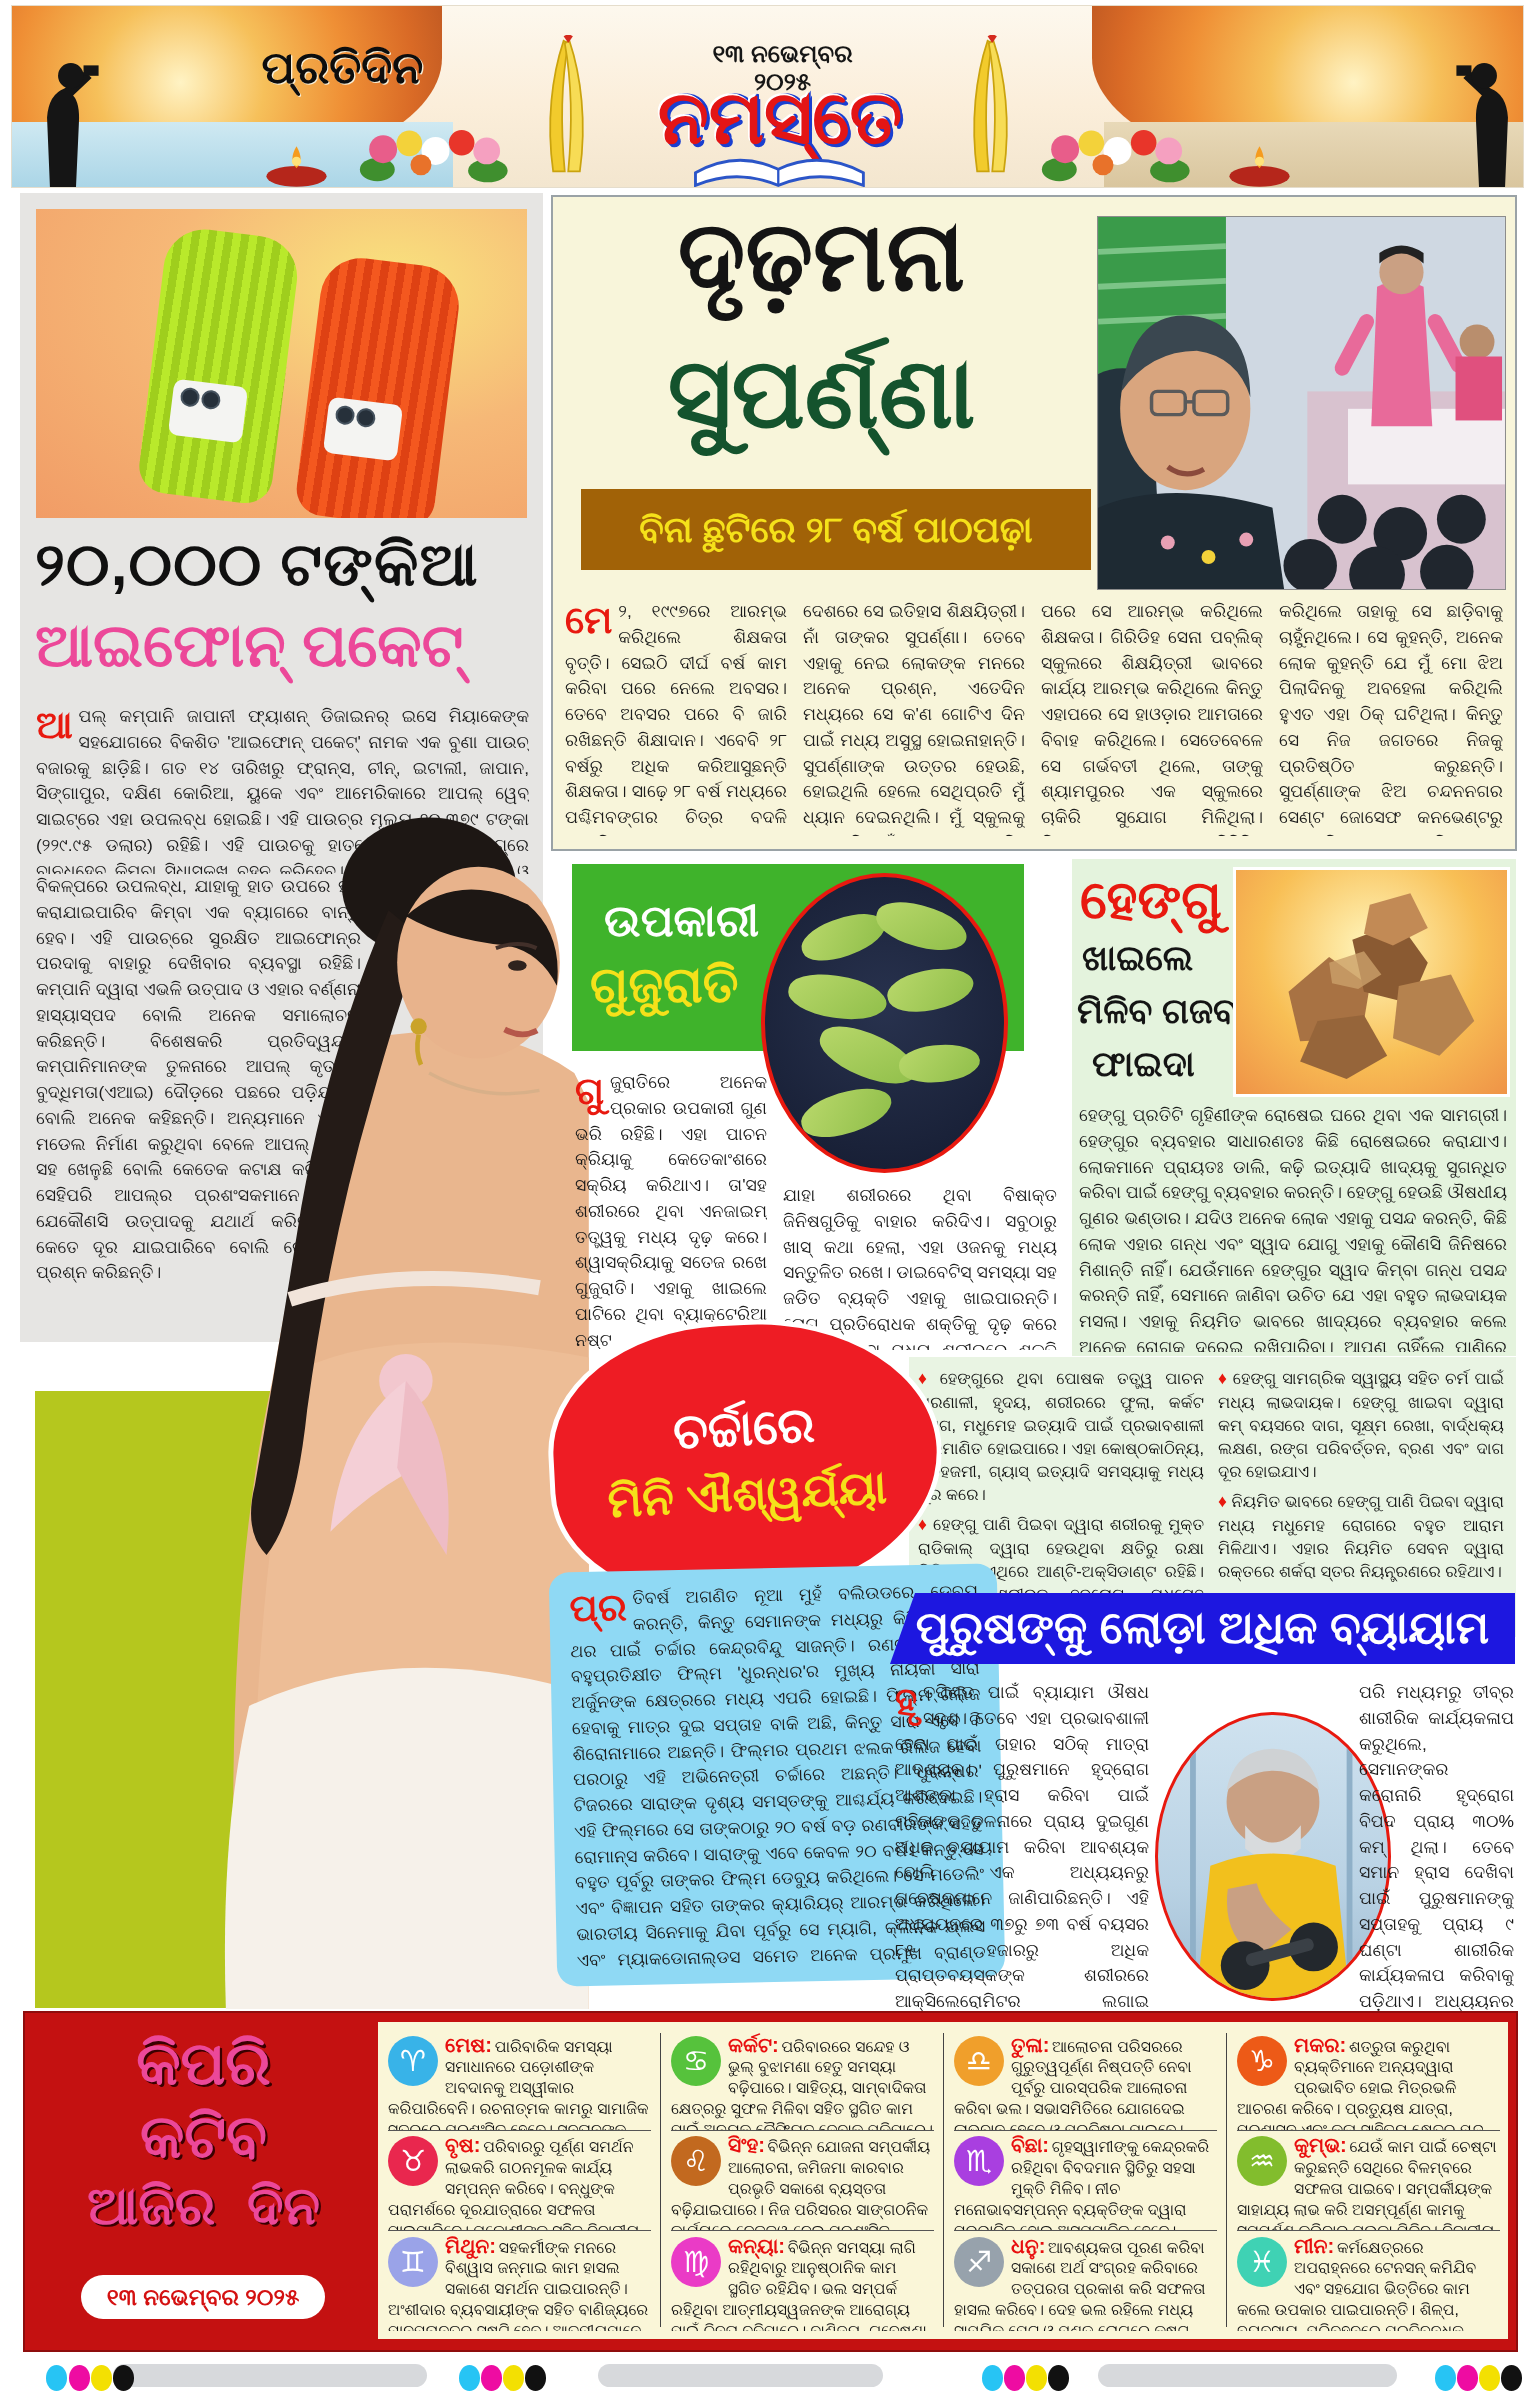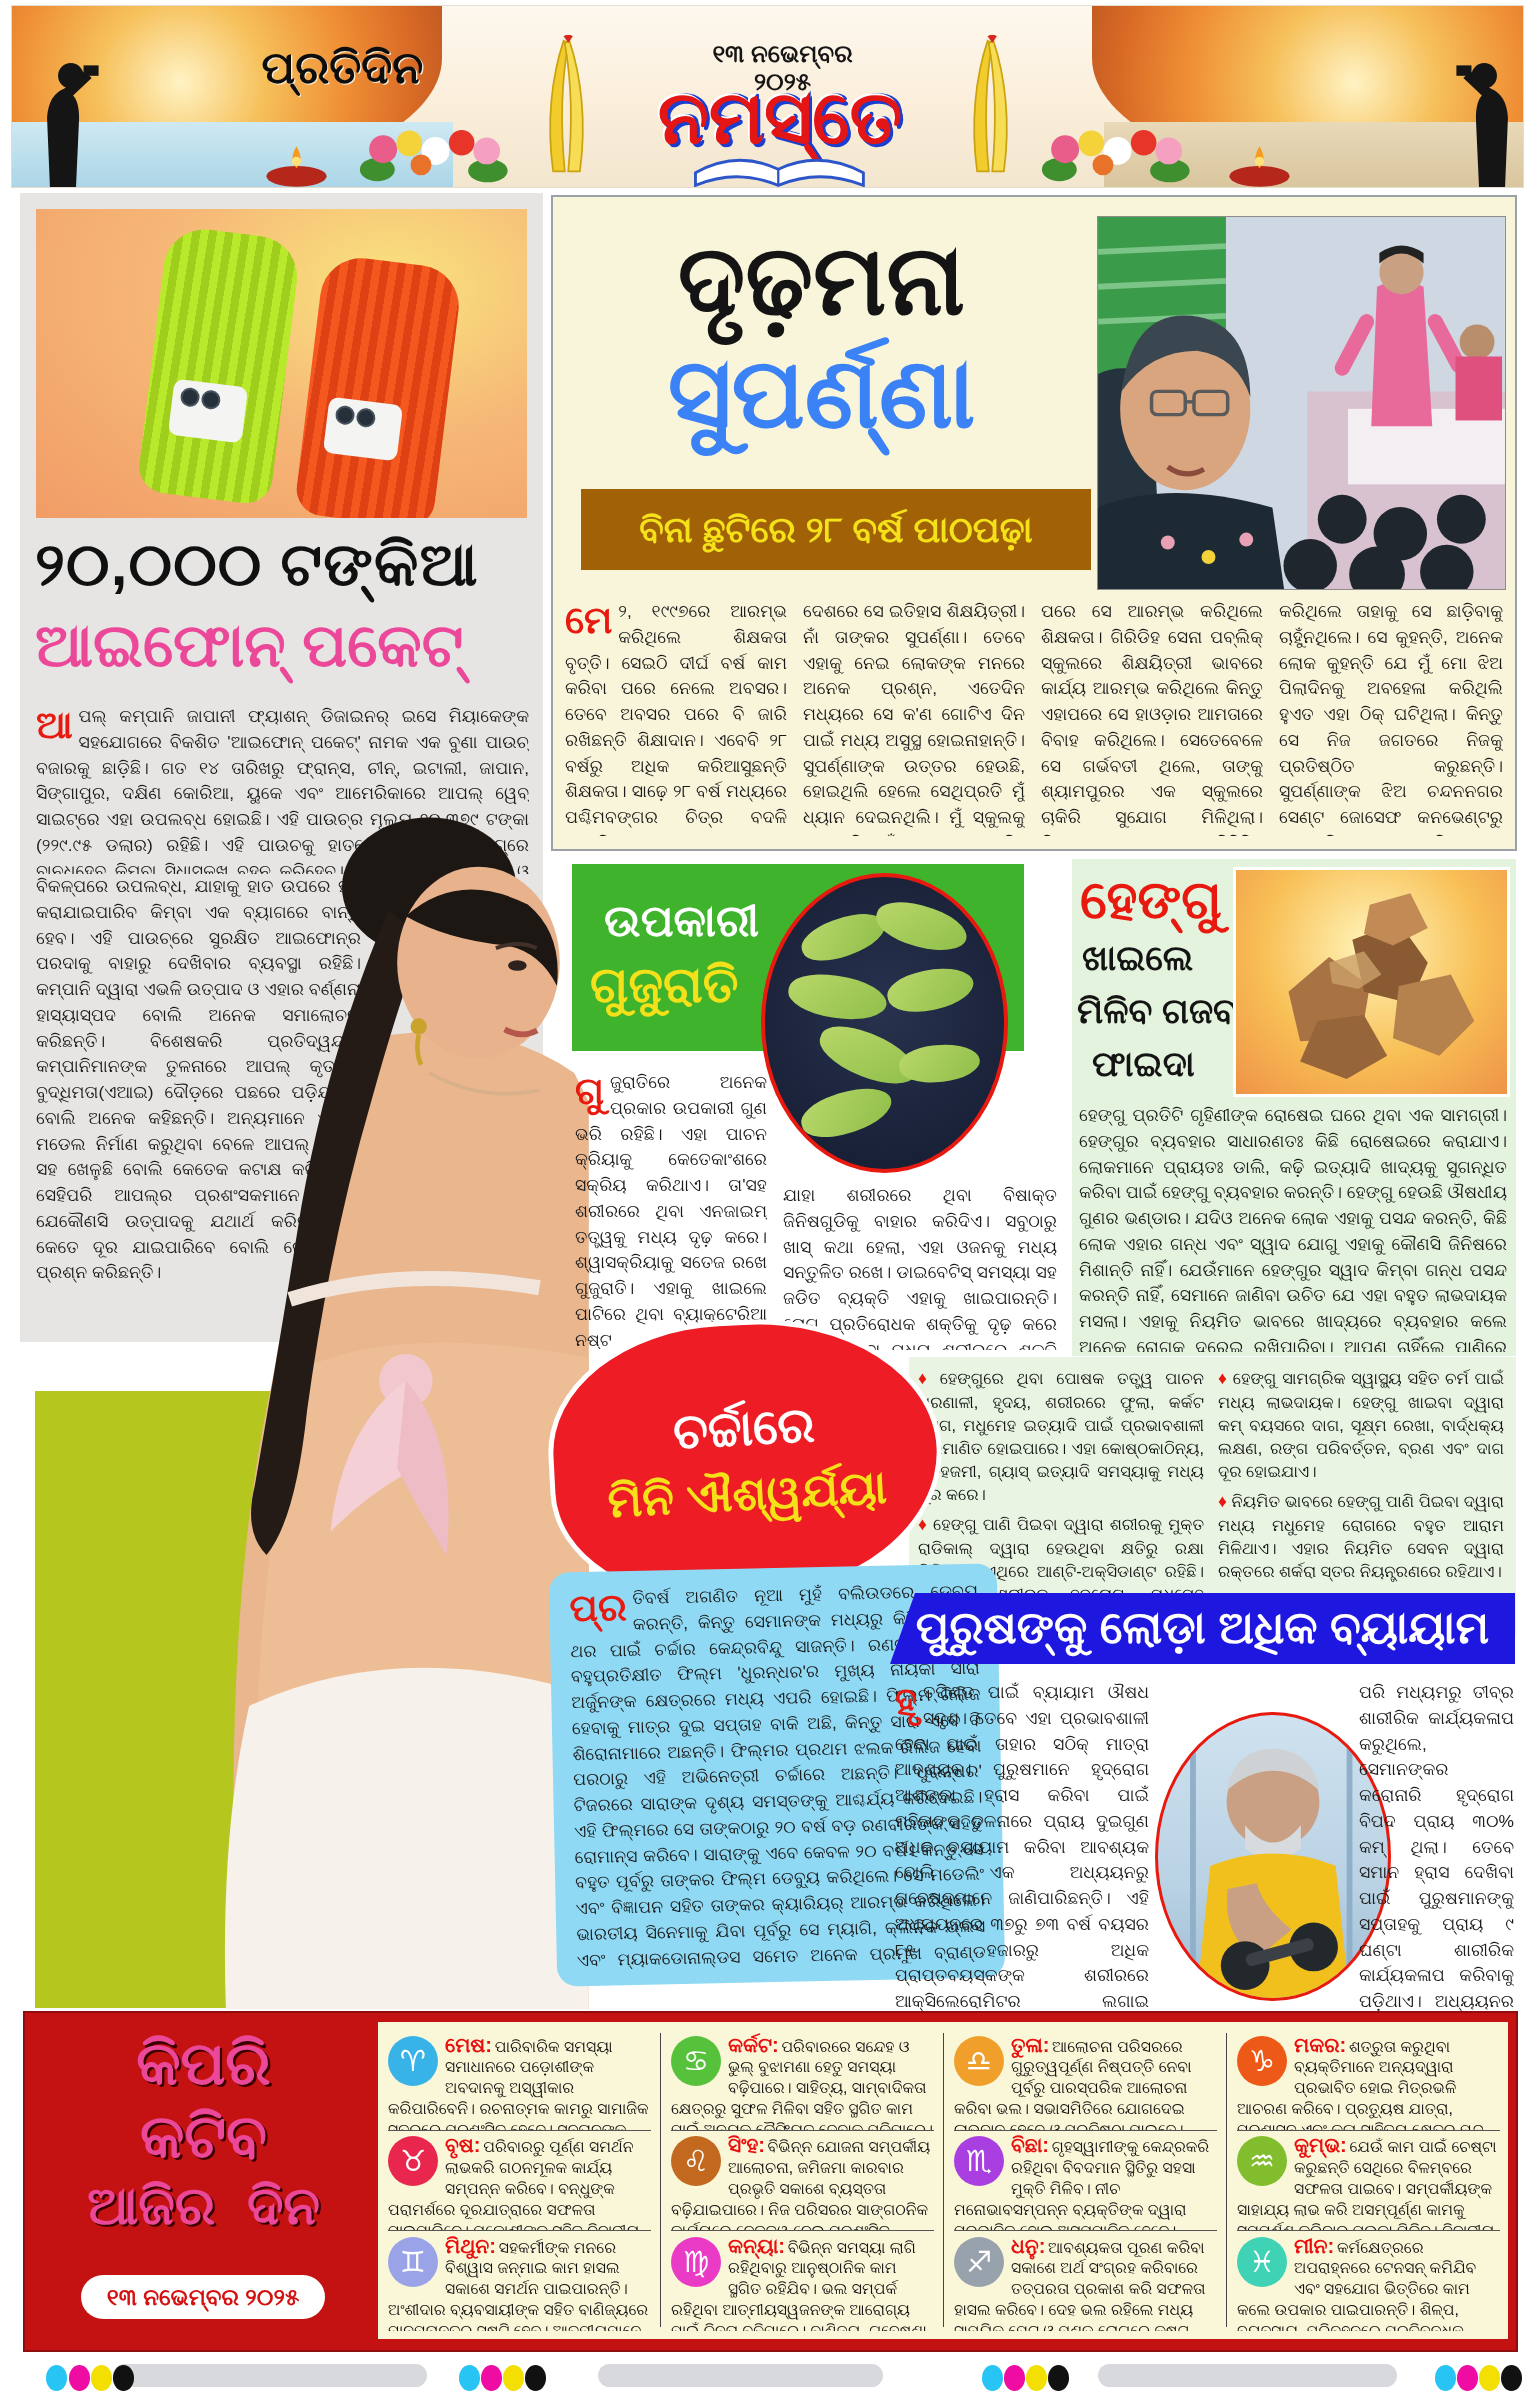--- a/index.html
+++ b/index.html
@@ -40,22 +40,22 @@
   .dropcap{float:left;color:#e8190f;font-size:38px;line-height:.9;font-weight:bold;padding:3.5px 5.8px 0 0;}
   #iph-b1{left:36px;top:704px;width:493px;height:170px;overflow:hidden;}
   #iph-b2{left:36px;top:874px;width:325px;height:465px;overflow:hidden;}
 
   
   #lime{left:35px;top:1391px;width:439px;height:617px;background:#b5c71e;}
   #model{left:156px;top:800px;width:433px;height:1209px;}
 
   
   #sup-box{left:551px;top:195px;width:962px;height:652px;background:#f8f5da;border:2.3px solid #9aa2a6;}
-  #sup-h1{left:566px;top:224px;width:511px;text-align:center;font-size:98px;font-weight:bold;color:#141414;}
-  #sup-h2{left:566px;top:337px;width:511px;text-align:center;font-size:98px;font-weight:bold;color:#3b82f6;}
+  #sup-h1{left:566px;top:200px;width:511px;text-align:center;font-size:98px;font-weight:bold;color:#141414;}
+  #sup-h2{left:566px;top:337px;width:511px;text-align:center;font-size:98px;font-weight:bold;color:#14532d;}
   #sup-strap{left:581px;top:489px;width:510px;height:81px;background:#a16207;display:flex;align-items:center;justify-content:center;}
   #sup-strap span{color:#f5e11a;font-size:36px;font-weight:bold;}
   #sup-photo{left:1097px;top:216px;width:407px;height:372px;border:1.2px solid #8c8c8c;overflow:hidden;}
   .sup-col{position:absolute;top:599px;width:222px;height:237px;overflow:hidden;}
   #sup-c0{left:565px;} #sup-c1{left:803px;} #sup-c2{left:1041px;} #sup-c3{left:1279px;width:224px;}
 
   
   #car-green{left:572px;top:864px;width:452px;height:187px;background:#3fb32b;}
   #car-t1{left:604px;top:888px;font-size:44px;font-weight:bold;color:#ffffff;margin-top:8px;}
   #car-t2{left:590px;top:956px;font-size:50px;font-weight:bold;color:#f5e11a;}

